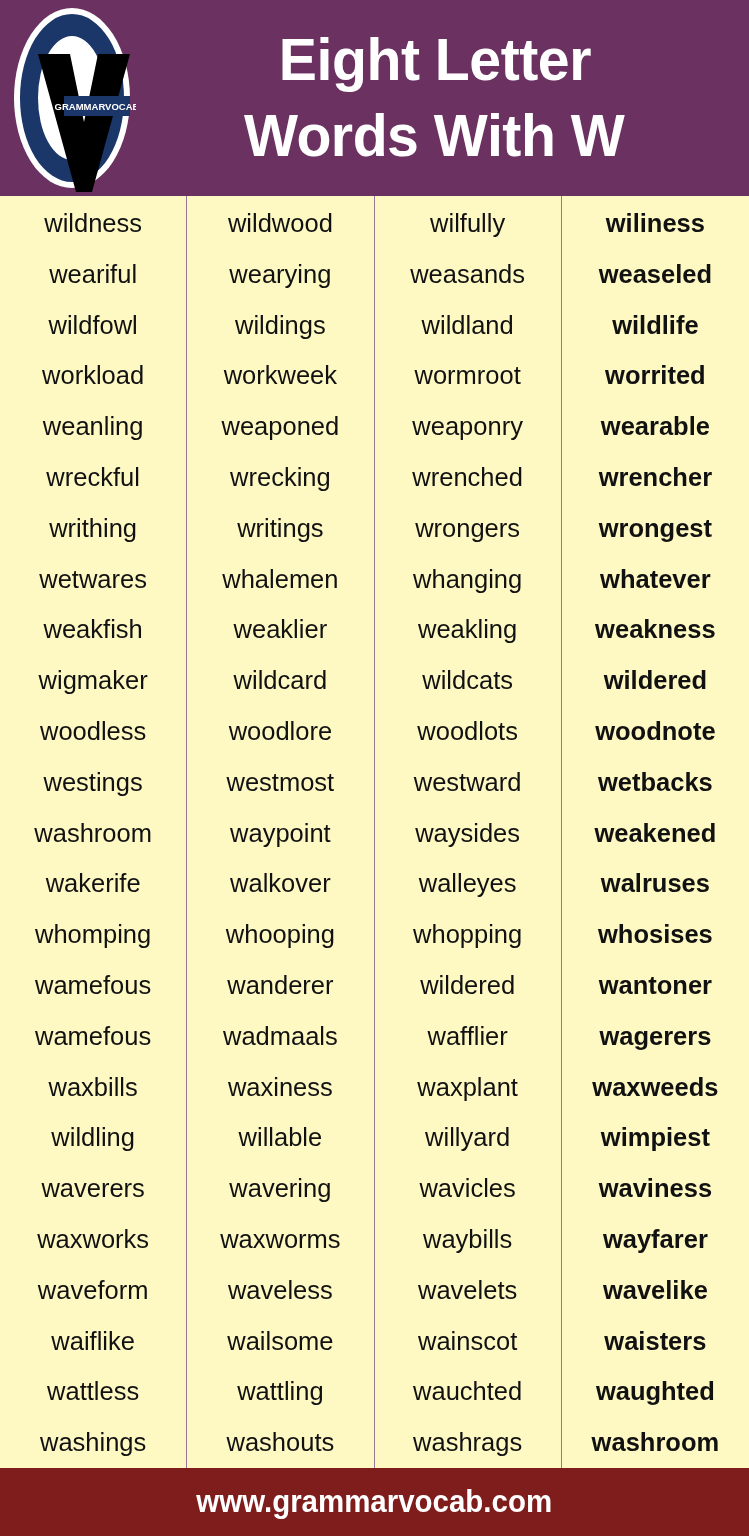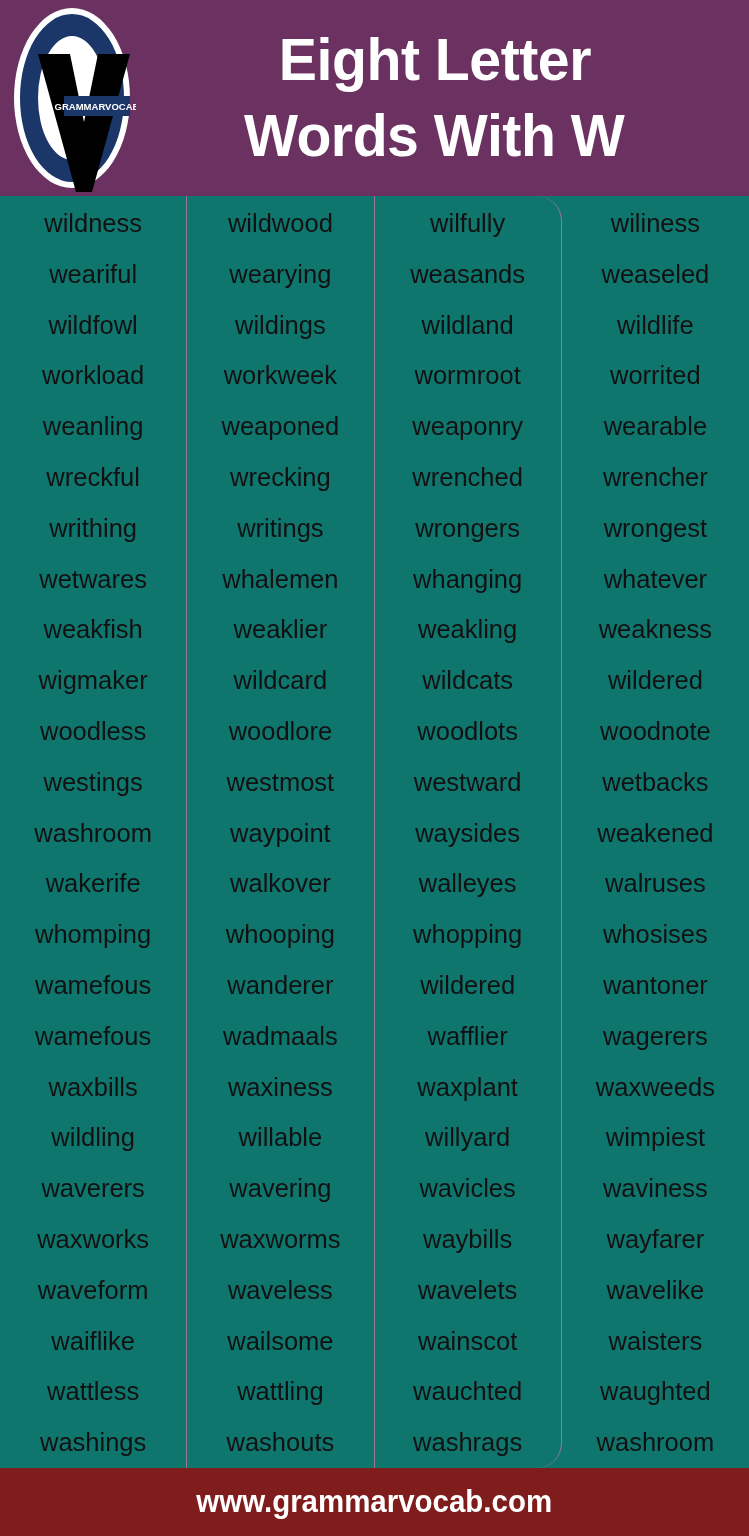--- a/index.html
+++ b/index.html
@@ -62,35 +62,36 @@
     text-align: center;
     transform: scaleX(0.97);
     transform-origin: center;
   }
 
   
   .columns {
     flex: 1 1 auto;
     display: flex;
     flex-direction: row;
-    background: #0f766e;
+    background: #fef9c3;
     position: relative;
     overflow: hidden;
   }
   .col {
     flex: 1 1 25%;
     display: flex;
     flex-direction: column;
     align-items: center;
     padding-top: 2px;
     box-sizing: border-box;
     border-right: 1px solid #9B7795;
   }
   .col:last-child {
     border-right: none;
+    font-weight: bold;
   }
   .word {
     height: 51.2px;
     line-height: 51.2px;
     font-family: "Liberation Sans", sans-serif;
     font-size: 25.5px;
     color: #111111;
     text-align: center;
     white-space: nowrap;
     width: 100%;
@@ -188,21 +189,21 @@
         <div class="word">wadmaals</div>
         <div class="word">waxiness</div>
         <div class="word">willable</div>
         <div class="word">wavering</div>
         <div class="word">waxworms</div>
         <div class="word">waveless</div>
         <div class="word">wailsome</div>
         <div class="word">wattling</div>
         <div class="word">washouts</div>
       </div>
-    <div class="col" style="border-right-color: rgb(155, 119, 149); border-radius: 25px;">
+    <div class="col" style="border-right-color: rgb(155, 119, 149);">
         <div class="word">wilfully</div>
         <div class="word">weasands</div>
         <div class="word">wildland</div>
         <div class="word">wormroot</div>
         <div class="word">weaponry</div>
         <div class="word">wrenched</div>
         <div class="word">wrongers</div>
         <div class="word">whanging</div>
         <div class="word">weakling</div>
         <div class="word">wildcats</div>

